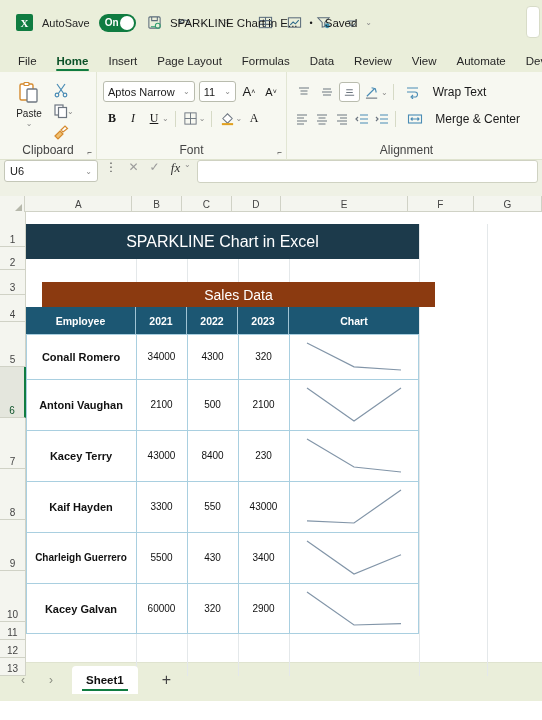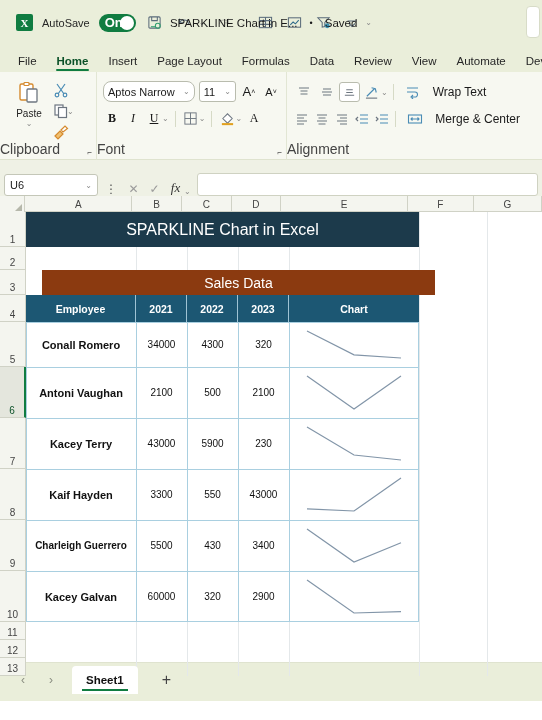--- a/index.html
+++ b/index.html
@@ -26,21 +26,21 @@
   .autosave-label { font-size: 11px; color: #262626; }
   .toggle {
     width: 37px; height: 18px; border-radius: 9px; background: #107c41;
     position: relative; display: flex; align-items: center;
   }
   .toggle .knob {
     width: 14px; height: 14px; border-radius: 50%; background: #fff;
     position: absolute; right: 2px;
   }
   .toggle .on-text {
-    font-size: 13px; color: #fff; font-weight: 600; margin-left: 6px;
+    font-size: 10px; color: #fff; font-weight: 600; margin-left: 6px;
   }
   .qat-icon {
     width: 20px; height: 20px; display: flex; align-items: center;
     justify-content: center; color: #3c4043; font-size: 14px;
     position: relative;
   }
   .qat-icon svg { display: block; }
   .caret { font-size: 8px; color: #8a8a8a; margin-left: -4px; }
   .doc-title {
     position: absolute; left: 50%; transform: translateX(-50%);
@@ -72,21 +72,21 @@
   
   .ribbon {
     height: 88px; background: #f7f8f1;
     border-bottom: 1px solid #dfe3cf;
     display: flex; position: relative;
   }
   .rgroup { position: relative; padding: 4px 6px 0 6px; height: 88px; }
   .rgroup + .rgroup { border-left: 1px solid #e2e6d4; }
   .rgroup-label {
     position: absolute; bottom: 3px; left: 0; right: 0;
-    font-size: 14px; color: #444;
+    text-align: center; font-size: 12px; color: #444;
   }
   .rgroup-launcher {
     position: absolute; bottom: 3px; right: 4px; font-size: 8px; color: #555;
   }
 
   
   .clipboard { width: 96px; display: flex; gap: 1px; }
   .paste-col {
     width: 46px; display: flex; flex-direction: column;
     align-items: center; padding-top: 5px;
@@ -97,21 +97,21 @@
 
   
   .fontgroup { width: 190px; }
   .font-row1 { display: flex; align-items: center; gap: 4px; padding-top: 5px; }
   .font-name-box, .font-size-box {
     height: 21px; background: #fff; border: 1px solid #b9bcae;
     border-radius: 3px; display: flex; align-items: center;
     padding: 0 4px; font-size: 11px; color: #1a1a1a;
     justify-content: space-between;
   }
-  .font-name-box { width: 100px; border-radius: 8px; }
+  .font-name-box { width: 100px; }
   .font-size-box { width: 40px; }
   .font-row2 { display: flex; align-items: center; gap: 3px; padding-top: 7px; }
   .fbtn {
     min-width: 18px; height: 19px; display: flex; align-items: center;
     justify-content: center; font-size: 12px; color: #1a1a1a;
   }
   .fbtn.serif { font-family: "Liberation Serif", serif; }
   .vdiv { width: 1px; height: 16px; background: #d6dac6; margin: 0 3px; }
 
   
@@ -124,21 +124,21 @@
   }
   .abtn.boxed { border: 1px solid #b9bcae; border-radius: 3px; background: #fff; }
   .wrap-item {
     display: flex; align-items: center; gap: 12px; font-size: 12px;
     color: #1a1a1a; white-space: nowrap; margin-left: 6px;
   }
 
   
   .formula-bar {
     height: 36px; background: #eff1e5;
-    display: flex; align-items: flex-end; gap: 4px; padding: 0 4px;
+    display: flex; align-items: flex-start; gap: 4px; padding: 0 4px;
   }
   .namebox {
     width: 94px; height: 22px; background: #fff; border: 1px solid #c4c7b8;
     border-radius: 3px; display: flex; align-items: center;
     justify-content: space-between; padding: 0 5px;
     font-size: 11px; color: #1a1a1a;
   }
   .fb-dots { font-size: 12px; color: #555; padding: 0 3px; letter-spacing: 1px; }
   .fb-icon { width: 17px; text-align: center; font-size: 12px; color: #9a9a9a; }
   .fb-icon.fx { font-family: "Liberation Serif", serif; font-style: italic; color: #333; font-size: 13px; }
@@ -168,21 +168,21 @@
   }
   .grid-body { display: flex; }
   .rowhead-col { width: 26px; background: #f4f5ef; }
   .rowhead {
     border-bottom: 1px solid #d0d2c6; border-right: 1px solid #d0d2c6;
     font-size: 10px; color: #444; display: flex;
     align-items: flex-end; justify-content: center;
     padding-bottom: 1px; background: #f4f5ef;
   }
   .rowhead.sel { background: #e4e6dd; color: #0b5128; border-right: 2px solid #107c41; }
-  .cells { flex: 1; position: relative; }
+  .cells { flex: 1; position: relative; margin-top: 12px; }
   .gridline-v {
     position: absolute; top: 0; bottom: 0; width: 1px; background: #e4e8ea;
   }
 
   .cell { position: absolute; display: flex; align-items: center; }
   .title-cell {
     background: #1c3a4b; color: #ffffff; font-size: 16px;
     justify-content: center; font-weight: 400;
   }
   .salesdata-cell {
@@ -533,21 +533,21 @@
       <div class="cell num-cell" style="left:161px;top:155px;width:51px;height:51px">500</div>
       <div class="cell num-cell" style="left:212px;top:155px;width:51px;height:51px">2100</div>
       <div class="cell chart-cell" style="left:263px;top:155px;width:130px;height:51px">
         <svg width="130" height="51" viewBox="0 0 130 51">
             <polyline fill="none" stroke="#8295a8" stroke-width="1.2" points="18.0,9.0 65.0,42.0 112.0,9.0"></polyline>
           </svg>
       </div>
 
       <div class="cell name-cell" style="left:0;top:206px;width:110px;height:51px">Kacey Terry</div>
       <div class="cell num-cell" style="left:110px;top:206px;width:51px;height:51px">43000</div>
-      <div class="cell num-cell" style="left:161px;top:206px;width:51px;height:51px">5900</div>
+      <div class="cell num-cell" style="left:161px;top:206px;width:51px;height:51px">8400</div>
       <div class="cell num-cell" style="left:212px;top:206px;width:51px;height:51px">230</div>
       <div class="cell chart-cell" style="left:263px;top:206px;width:130px;height:51px">
         <svg width="130" height="51" viewBox="0 0 130 51">
             <polyline fill="none" stroke="#8295a8" stroke-width="1.2" points="18.0,9.0 65.0,37.0 112.0,42.0"></polyline>
           </svg>
       </div>
 
       <div class="cell name-cell" style="left:0;top:257px;width:110px;height:51px">Kaif Hayden</div>
       <div class="cell num-cell" style="left:110px;top:257px;width:51px;height:51px">3300</div>
       <div class="cell num-cell" style="left:161px;top:257px;width:51px;height:51px">550</div>

